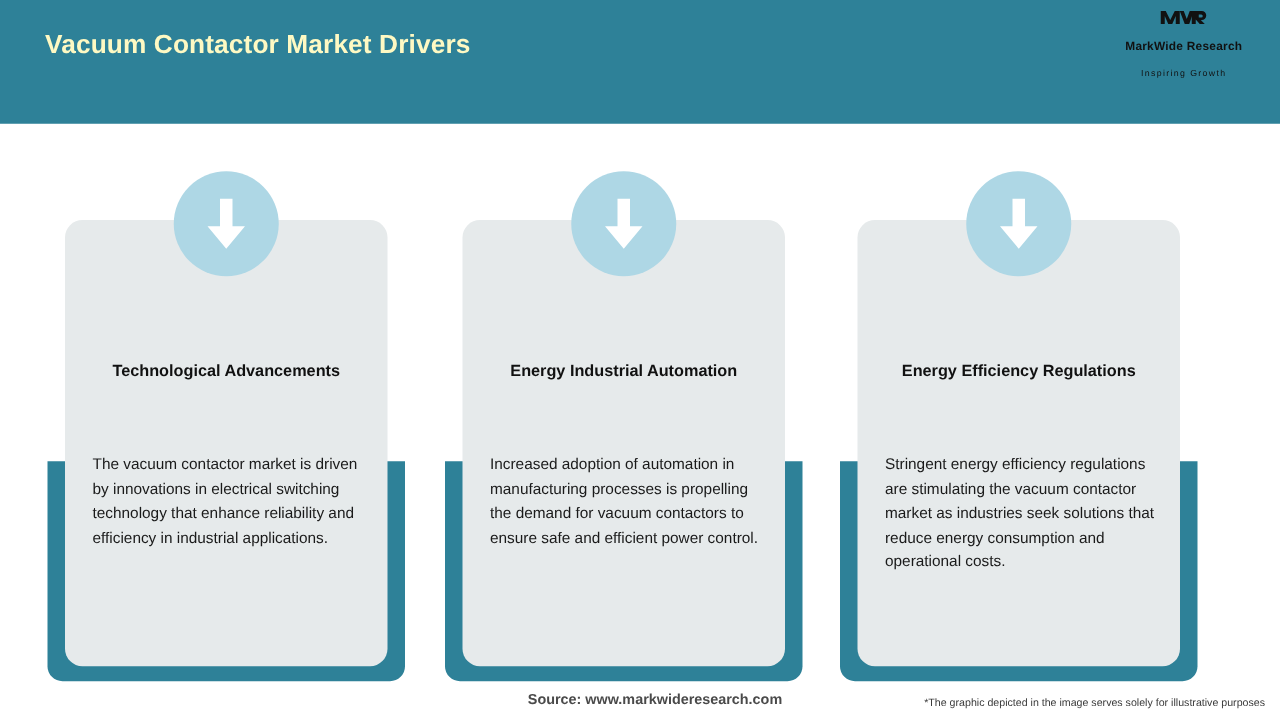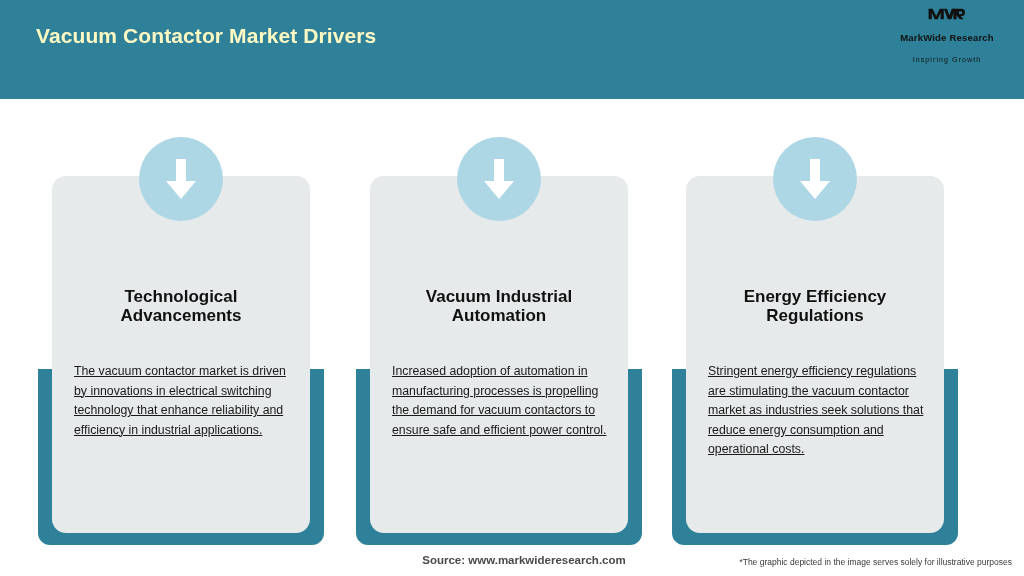--- a/index.html
+++ b/index.html
@@ -125,36 +125,35 @@
     z-index: 3;
   }
   .icon-circle svg { display: block; }
 
   .card-title {
     position: absolute;
     left: 10px;
     right: 10px;
     top: 111px;
     text-align: center;
-    font-size: 17px;
+    font-size: 13px;
     font-weight: bold;
     color: #111111;
     line-height: 19px;
   }
 
   .card-desc {
     position: absolute;
     left: 22px;
     right: 16px;
     top: 186px;
     font-size: 12.3px;
     color: #1a1a1a;
     line-height: 19.5px;
     text-align: left;
-    text-decoration: underline;
   }
 
   
   .footer-source {
     position: absolute;
     left: 0;
     right: 0;
     top: 554px;
     text-align: center;
     font-size: 11.5px;
@@ -202,21 +201,21 @@
     <div class="icon-circle">
       <svg width="34" height="44" viewBox="0 0 34 44">
         <polygon points="12,2 22,2 22,24 32,24 17,42 2,24 12,24" fill="#ffffff"></polygon>
       </svg>
     </div>
   </div>
 
   <div class="card-wrap c1">
     <div class="bracket"></div>
     <div class="card">
-      <div class="card-title">Vacuum Industrial Automation</div>
+      <div class="card-title">Energy Industrial Automation</div>
       <div class="card-desc">Increased adoption of automation in manufacturing processes is propelling the demand for vacuum contactors to ensure safe and efficient power control.</div>
     </div>
     <div class="icon-circle">
       <svg width="34" height="44" viewBox="0 0 34 44">
         <polygon points="12,2 22,2 22,24 32,24 17,42 2,24 12,24" fill="#ffffff"></polygon>
       </svg>
     </div>
   </div>
 
   <div class="card-wrap c2">

